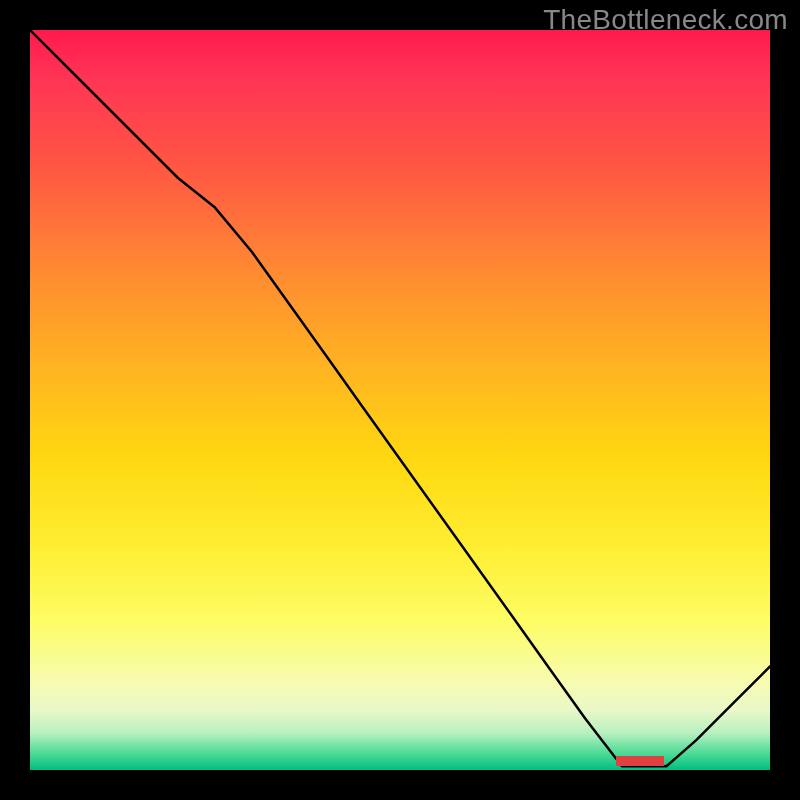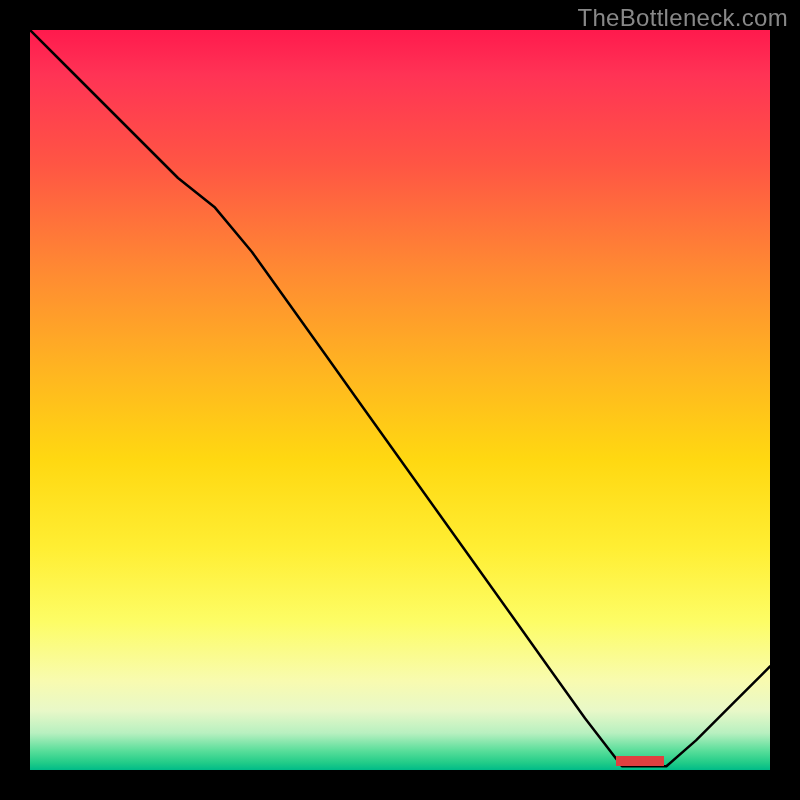--- a/index.html
+++ b/index.html
@@ -8,21 +8,21 @@
     height: 800px;
     background: #000;
     position: relative;
     font-family: Arial, sans-serif;
   }
   .attribution {
     position: absolute;
     top: 4px;
     right: 12px;
     color: #888;
-    font-size: 24px;
+    font-size: 28px;
     letter-spacing: 0.3px;
   }
   .plot-area {
     position: absolute;
     left: 30px;
     top: 30px;
     width: 740px;
     height: 740px;
     background: linear-gradient(to bottom,
       #ff1a4d 0%,

